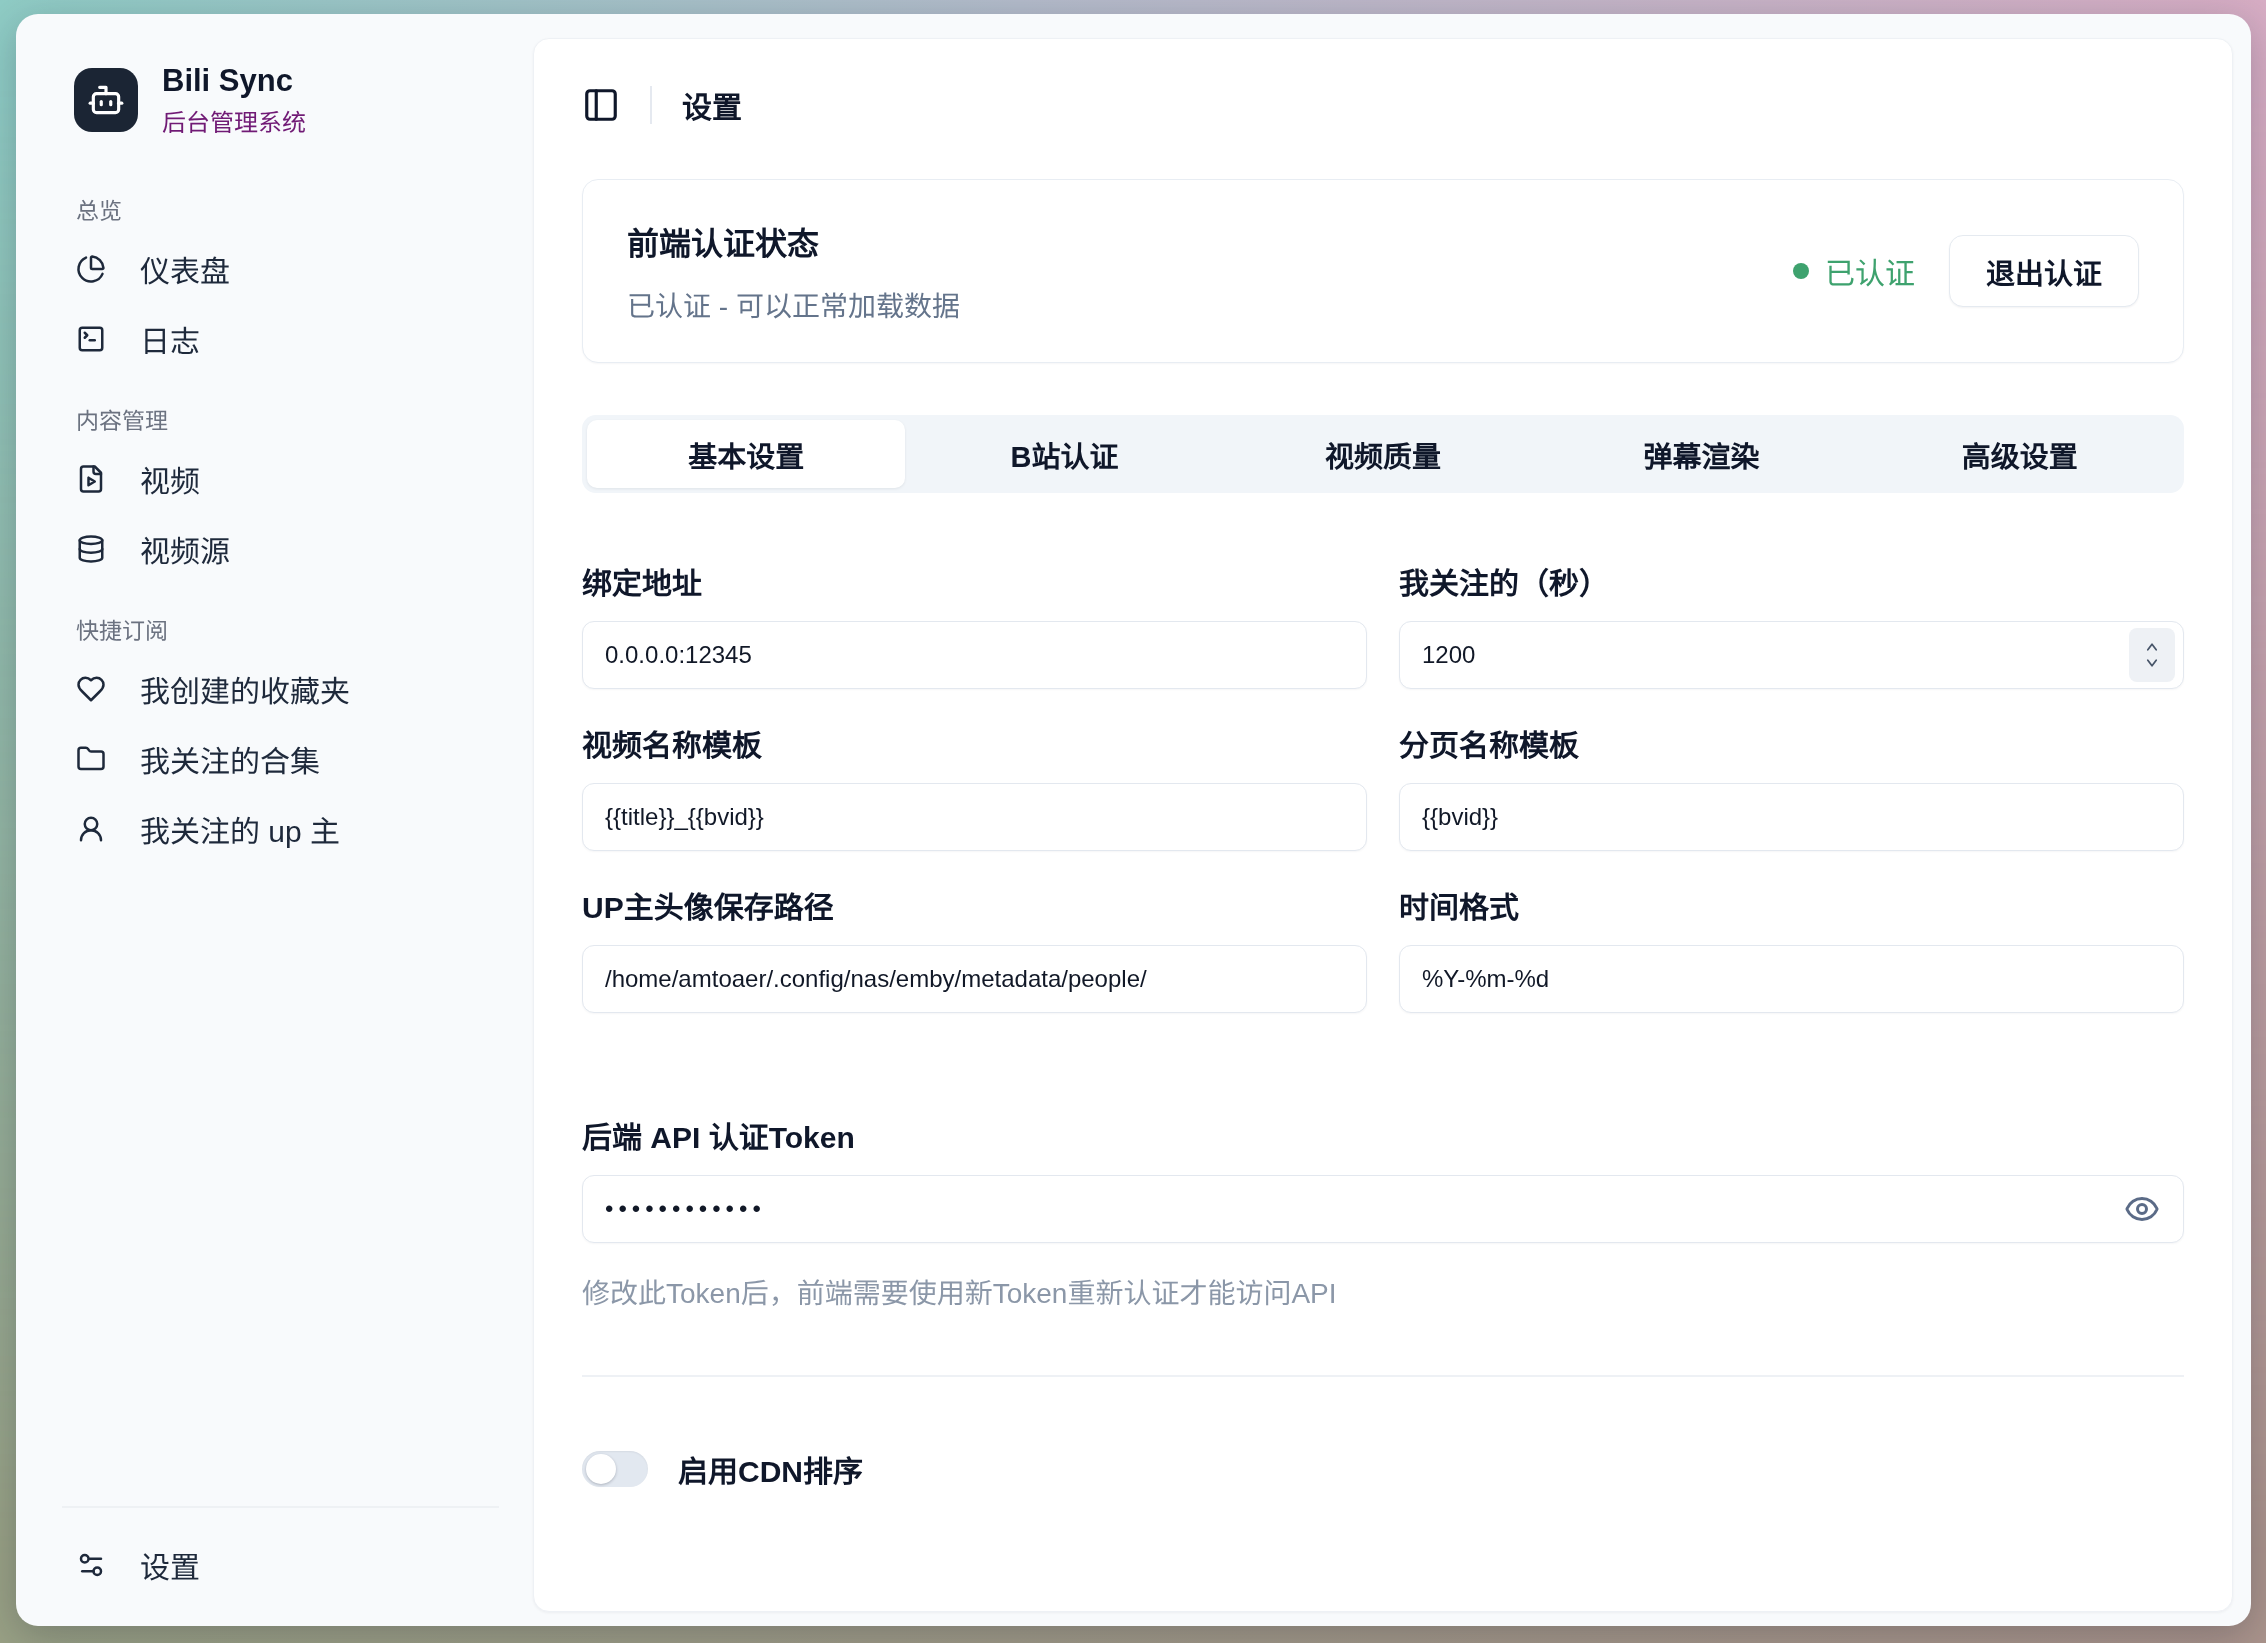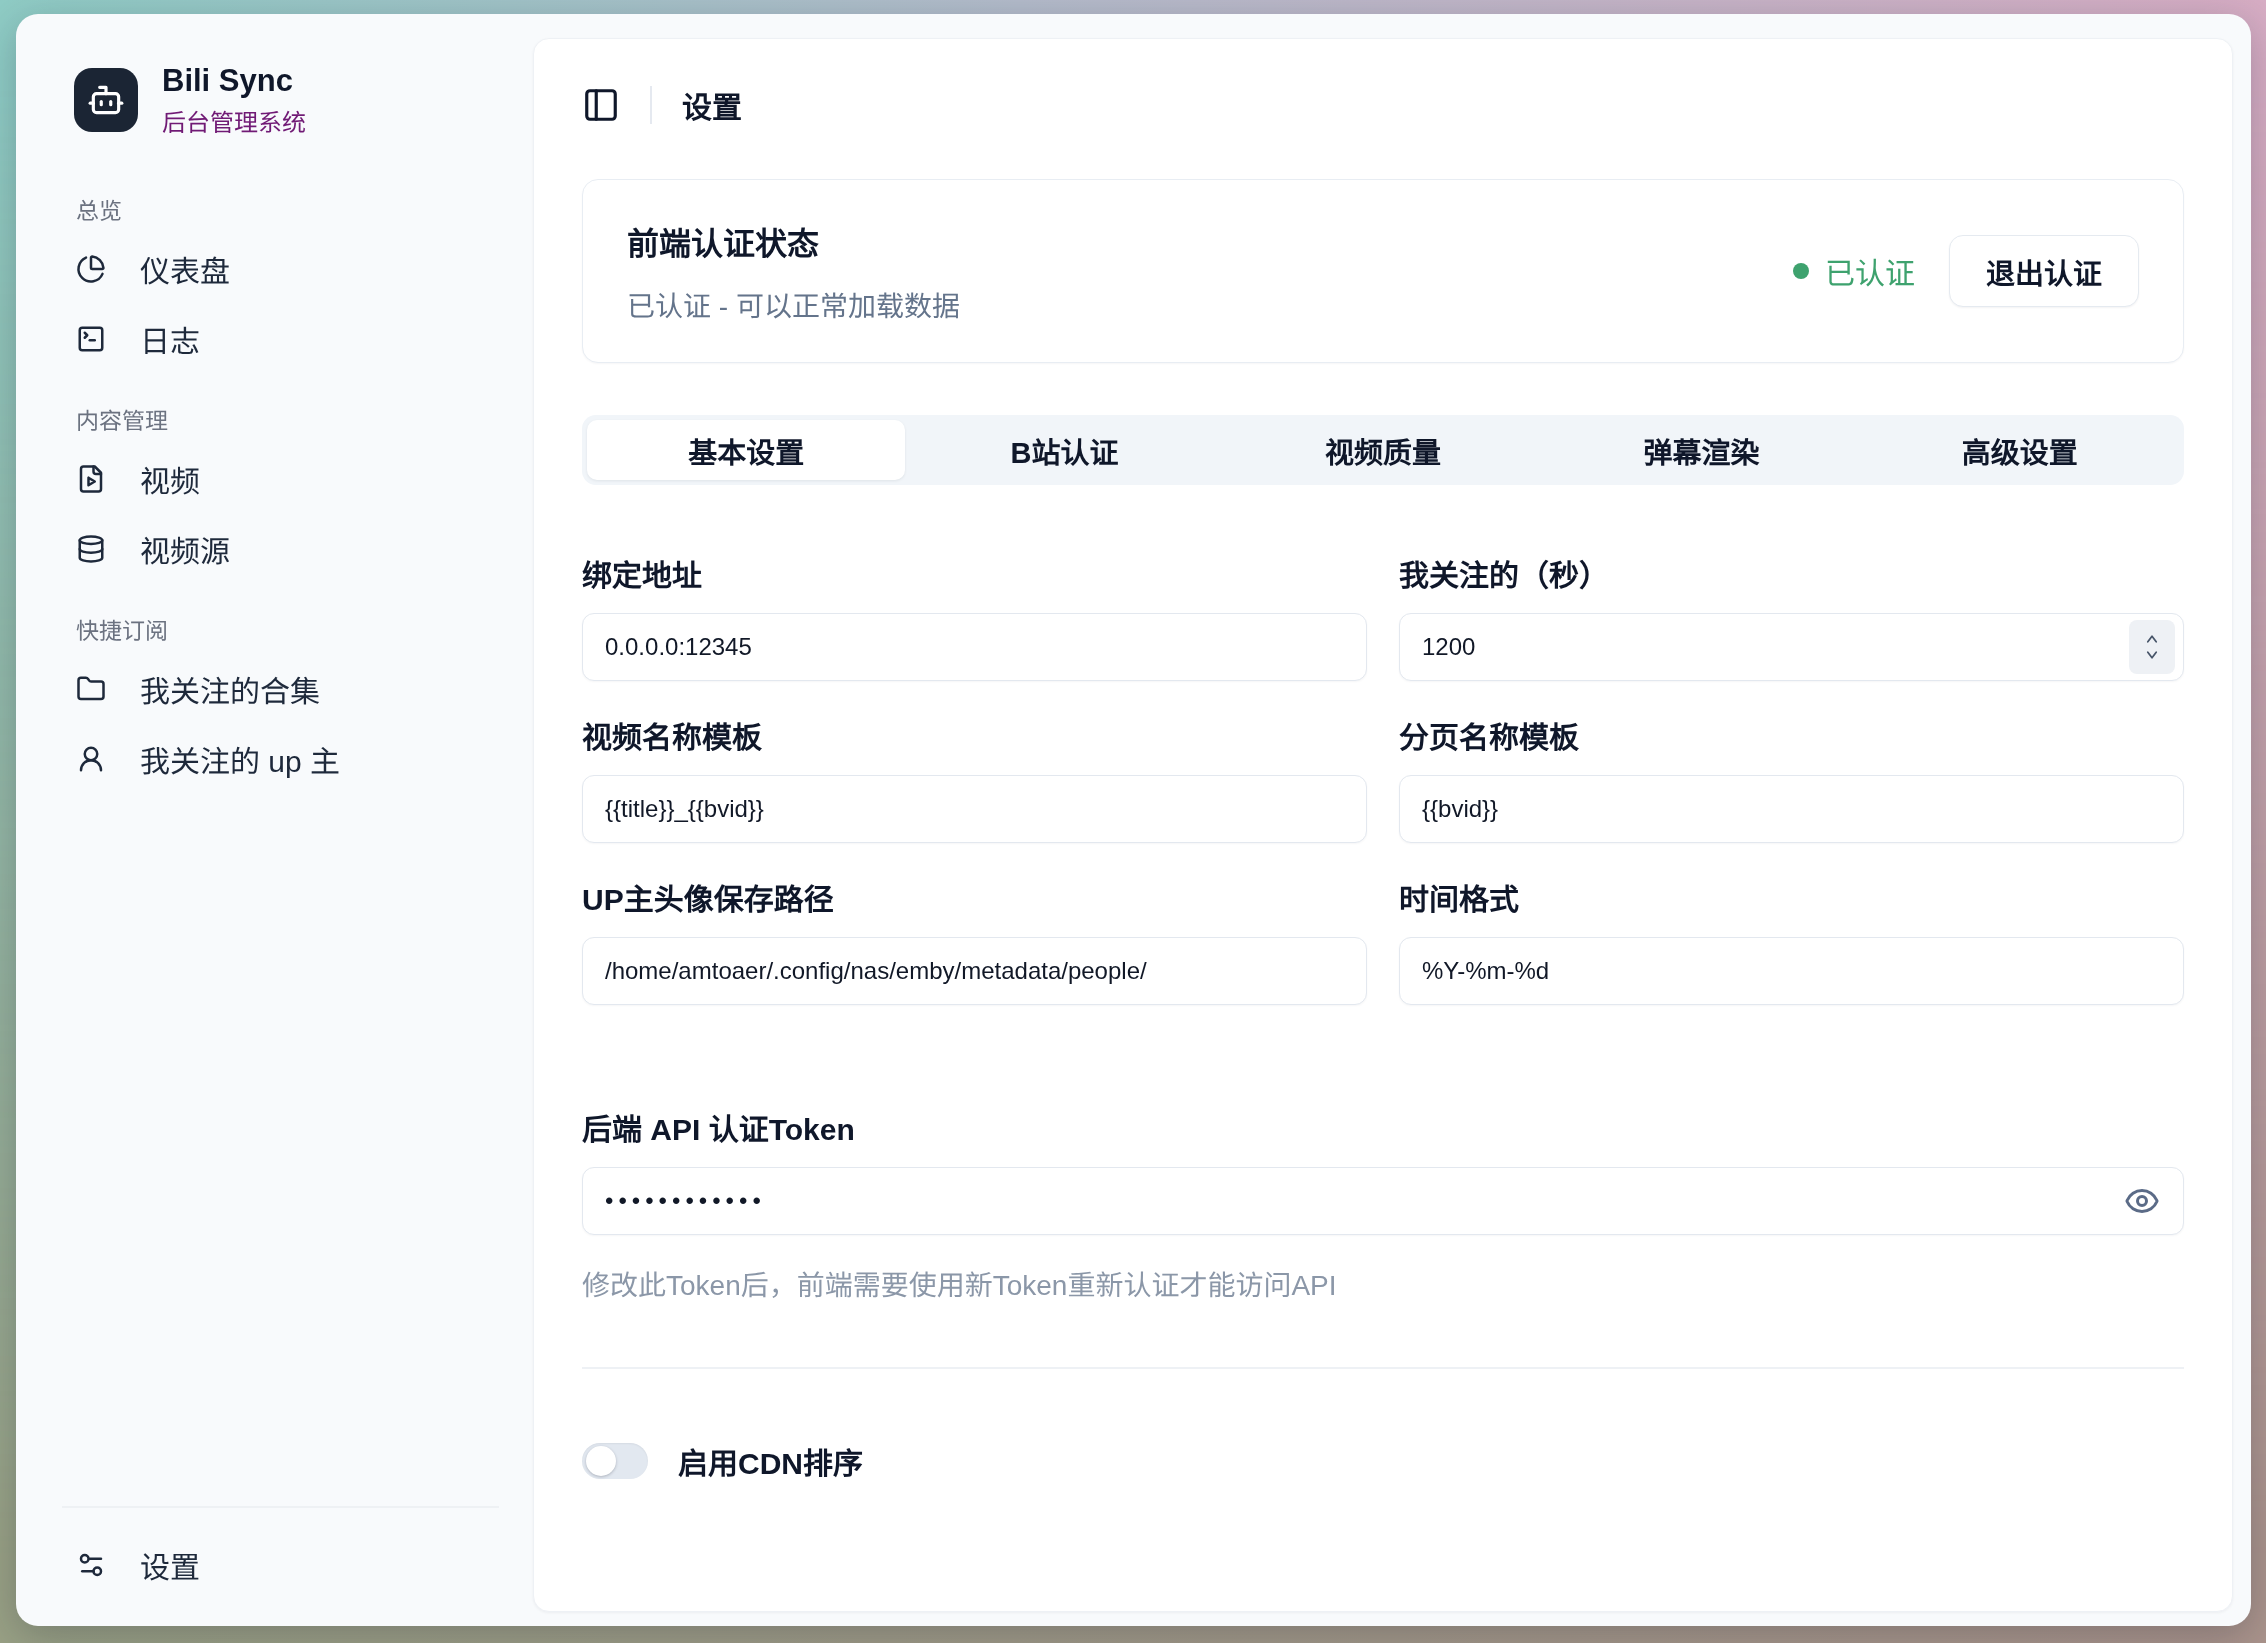--- a/index.html
+++ b/index.html
@@ -70,21 +70,21 @@
   .btn-outline {
     height:72px; padding:0 36px; border:1.5px solid #e5eaf0; border-radius:14px; background:#fff;
     font-size:29px; font-weight:600; color:#0f172a; cursor:pointer;
     box-shadow:0 1px 2px rgba(16,24,40,.05);
     font-family:inherit;
   }
 
   
   .tabs {
     margin-top:52px; background:#f1f5f9; border-radius:14px; padding:5px;
-    display:grid; grid-template-columns:repeat(5,1fr); height:70px;
+    display:grid; grid-template-columns:repeat(5,1fr); height:78px;
   }
   .tab {
     display:flex; align-items:center; justify-content:center;
     font-size:29px; font-weight:600; color:#0f172a; border-radius:10px; cursor:pointer;
   }
   .tab.active { background:#fff; box-shadow:0 1px 3px rgba(16,24,40,.08); }
 
   
   .grid { margin-top:66px; display:grid; grid-template-columns:1fr 1fr; column-gap:50px; row-gap:62px;gap:32px; }
   .f-label { display:block; font-size:30px; font-weight:600; color:#0f172a; margin-bottom:18px; }
@@ -189,20 +189,28 @@
           <svg viewBox="0 0 24 24" fill="none" stroke="currentColor" stroke-width="2" stroke-linecap="round" stroke-linejoin="round">
               <ellipse cx="12" cy="5" rx="9" ry="3"></ellipse>
               <path d="M3 5V19A9 3 0 0 0 21 19V5"></path>
               <path d="M3 12A9 3 0 0 0 21 12"></path>
             </svg>
         </span>
         <span>视频源</span>
       </div>
 
       <div class="section-label">快捷订阅</div>
+      <div class="nav-item">
+        <span class="nicon">
+          <svg viewBox="0 0 24 24" fill="none" stroke="currentColor" stroke-width="2" stroke-linecap="round" stroke-linejoin="round">
+              <path d="M19 14c1.49-1.46 3-3.21 3-5.5A5.5 5.5 0 0 0 16.5 3c-1.76 0-3 .5-4.5 2-1.5-1.5-2.74-2-4.5-2A5.5 5.5 0 0 0 2 8.5c0 2.29 1.51 4.04 3 5.5l7 7Z"></path>
+            </svg>
+        </span>
+        <span>我创建的收藏夹</span>
+      </div>
       <div class="nav-item">
         <span class="nicon">
           <svg viewBox="0 0 24 24" fill="none" stroke="currentColor" stroke-width="2" stroke-linecap="round" stroke-linejoin="round">
               <path d="M20 20a2 2 0 0 0 2-2V8a2 2 0 0 0-2-2h-7.9a2 2 0 0 1-1.69-.9L9.6 3.9A2 2 0 0 0 7.93 3H4a2 2 0 0 0-2 2v13a2 2 0 0 0 2 2Z"></path>
             </svg>
         </span>
         <span>我关注的合集</span>
       </div>
       <div class="nav-item">
         <span class="nicon">

